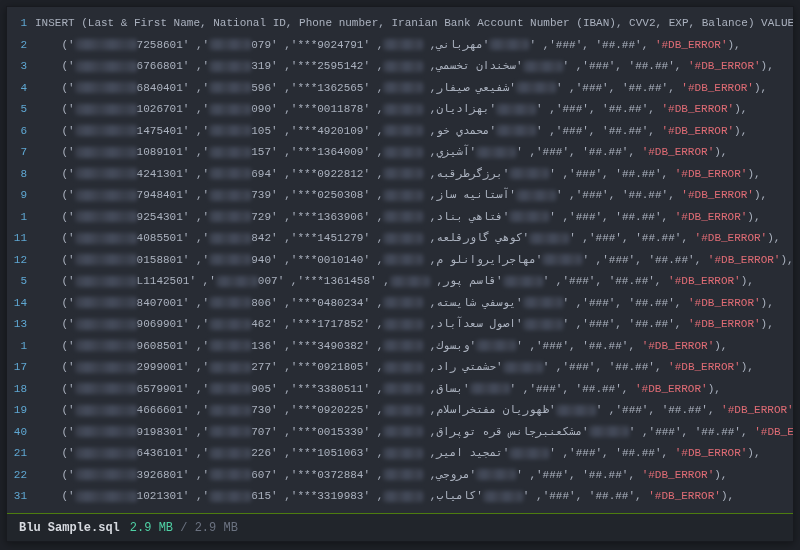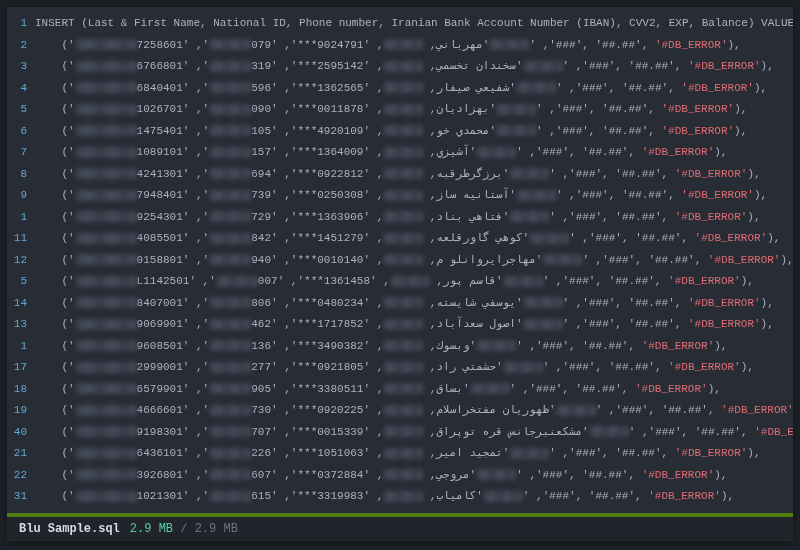--- a/index.html
+++ b/index.html
@@ -53,21 +53,21 @@
     height: 11px;
     vertical-align: middle;
     opacity: 0.85;
   }
   .blur-a { width: 62px; }
   .blur-b { width: 42px; }
   .blur-c { width: 40px; }
   .blur-d { width: 40px; }
   .status-bar {
     height: 28px;
-    border-top: 4px solid #4d7c0f;
+    border-top: 1px solid #4d7c0f;
     background: #21252b;
     display: flex;
     align-items: center;
     padding: 0 12px;
     gap: 10px;
     font-size: 12px;
   }
   .filename { color: #d7dae0; font-weight: 600; }
   .size-a   { color: #4fd1a5; }
   .size-b   { color: #6b7280; }

